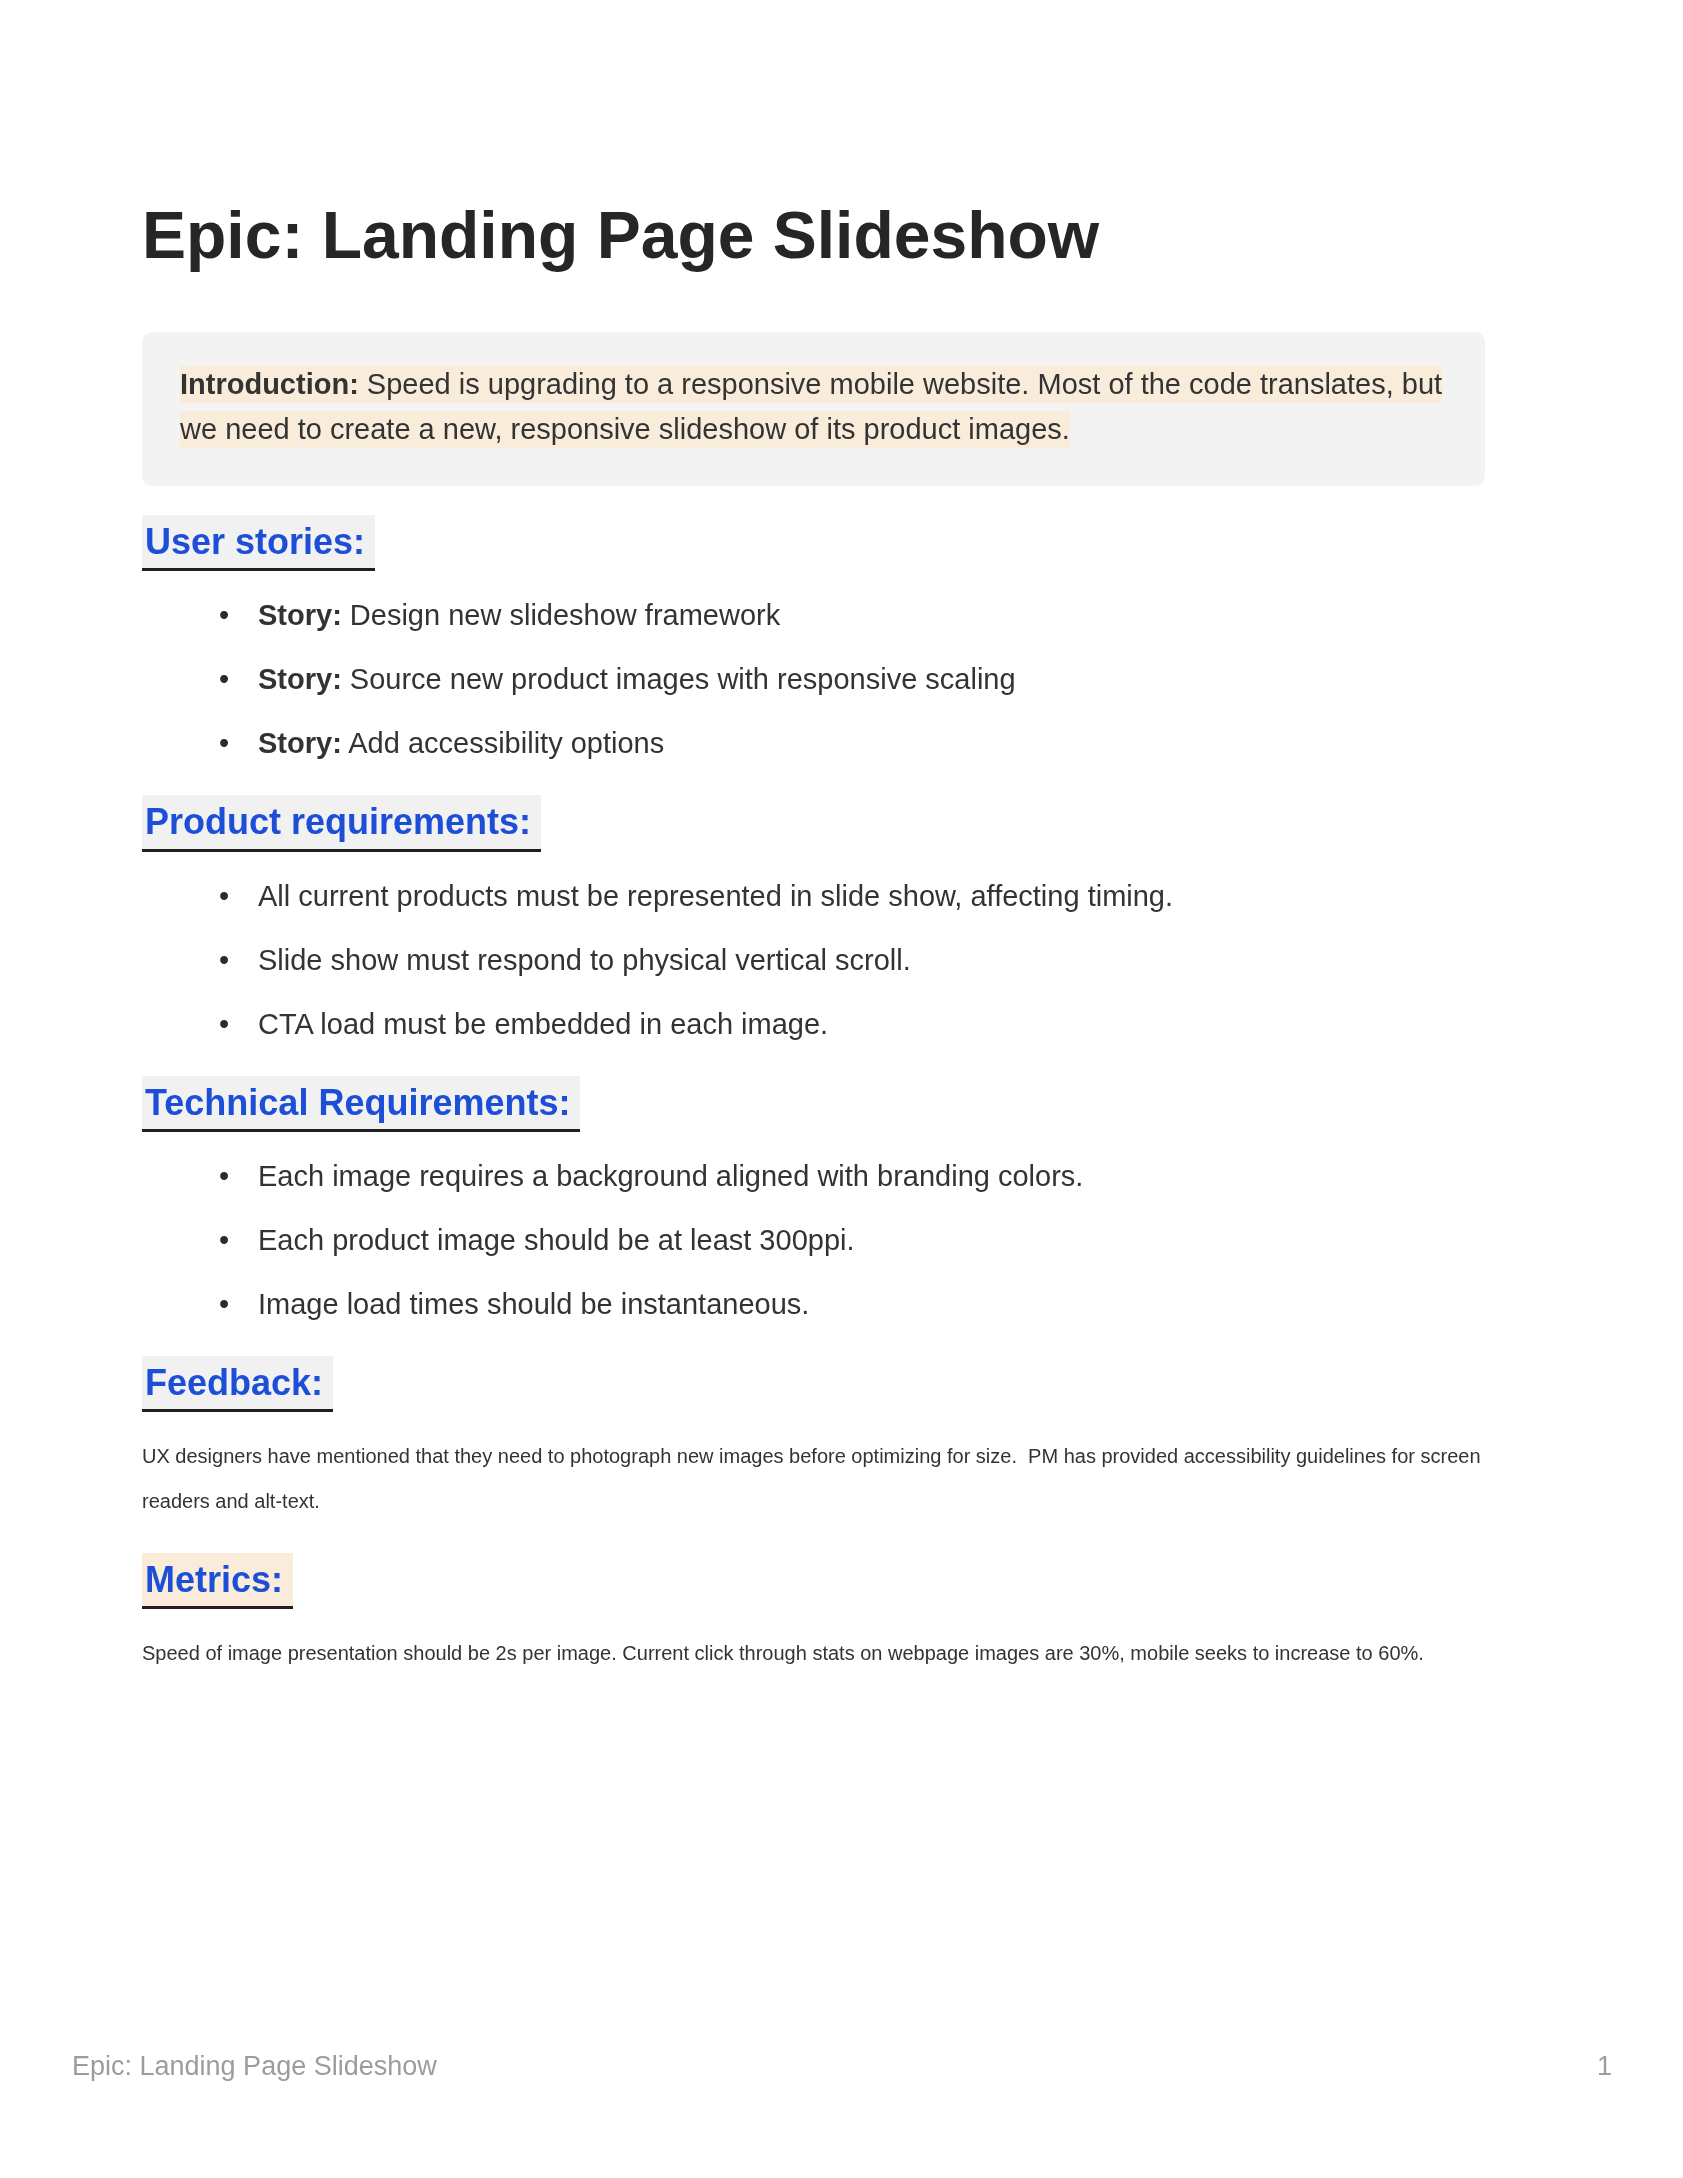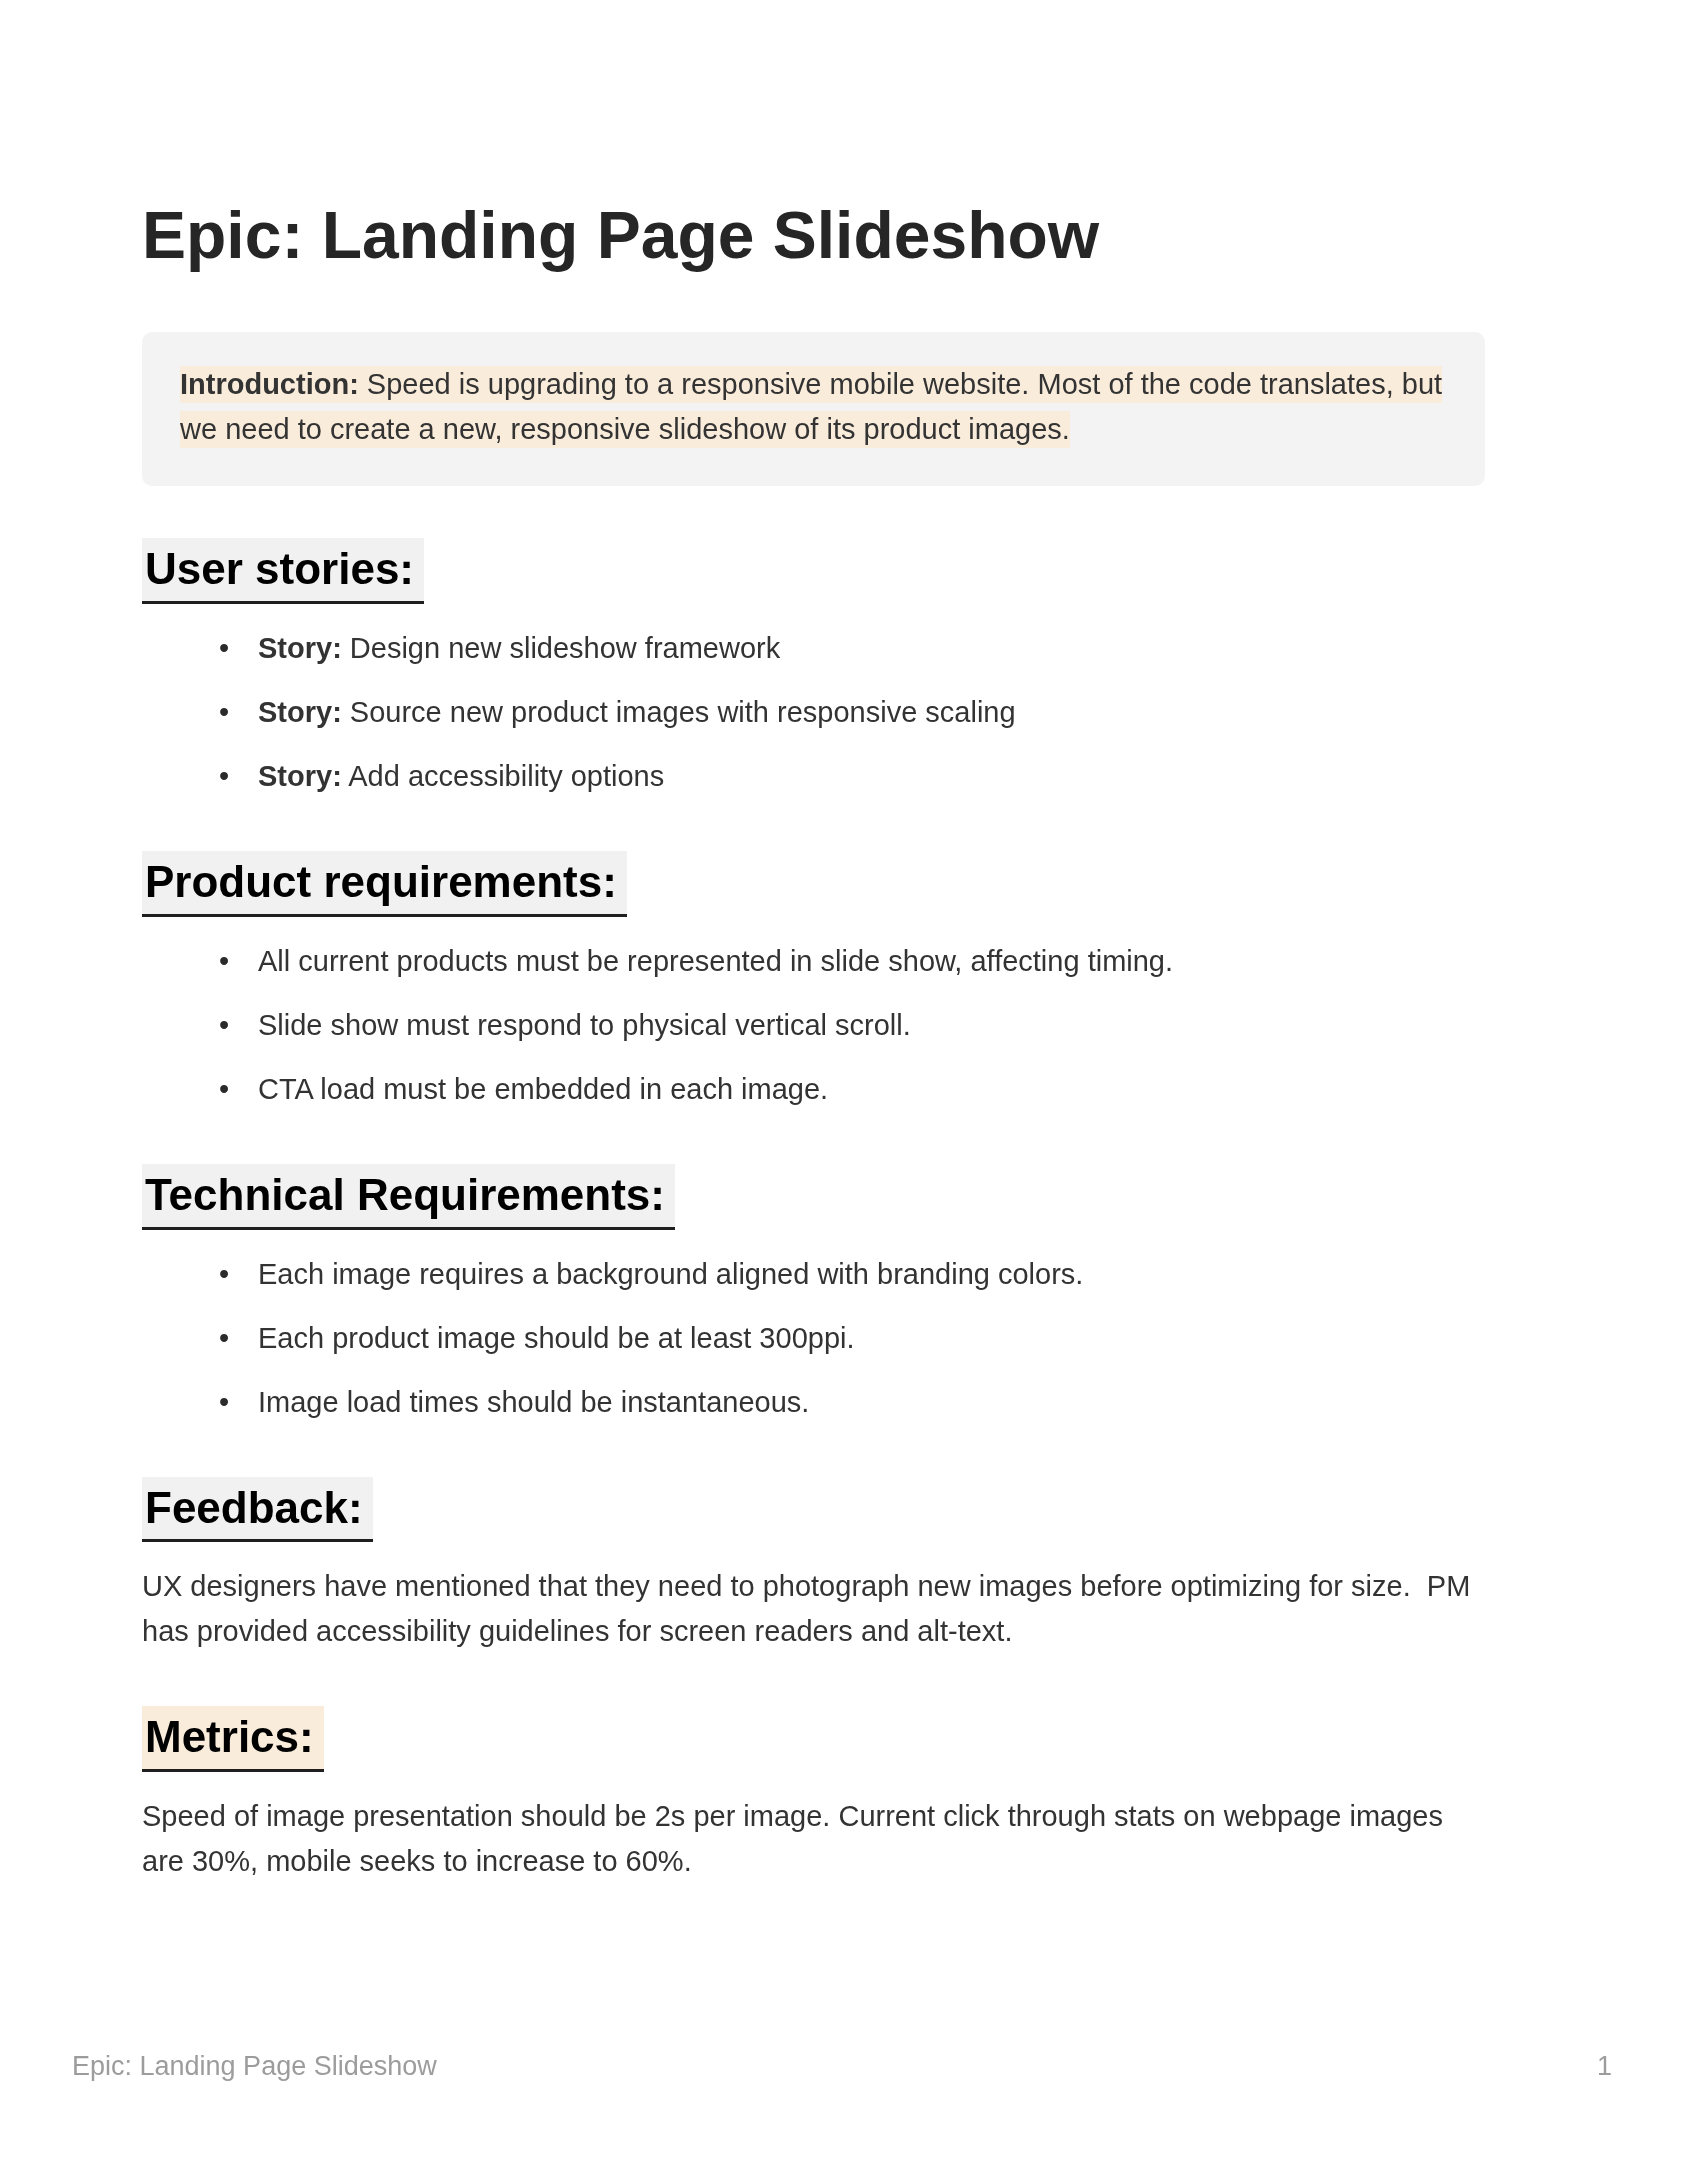--- a/index.html
+++ b/index.html
@@ -34,24 +34,24 @@
     line-height: 45px;
   }
   .hl-peach {
     background: var(--highlight_peach, #faecdb);
     padding: 2px 0 3px 0;
     -webkit-box-decoration-break: clone;
     box-decoration-break: clone;
   }
   b { font-weight: bold; }
   h2.section-heading {
-    font-size: 44px;
+    font-size: 36px;
     font-weight: bold;
-    color: #000000;
-    margin: 52px 0 22px 0;
+    color: #1d4ed8;
+    margin: 29px 0 22px 0;
     line-height: 1.2;
   }
   h2.section-heading .head-inner {
     display: inline-block;
     background: var(--highlight_gray, #f1f1f1);
     border-bottom: 3px solid #1f1f1f;
     padding: 5px 10px 5px 3px;
   }
   h2.section-heading .head-inner.peach {
     background: var(--highlight_peach, #faecdb);
@@ -70,21 +70,21 @@
   }
   ul.doc-list li::before {
     content: "\2022";
     position: absolute;
     left: 77px;
     top: 0;
     font-size: 29px;
     color: #2b2b2b;
   }
   p.doc-paragraph {
-    font-size: 29px;
+    font-size: 20px;
     line-height: 45px;
     margin: 0;
   }
   .footer {
     position: absolute;
     left: 72px;
     right: 71px;
     top: 2051px;
     display: flex;
     justify-content: space-between;

